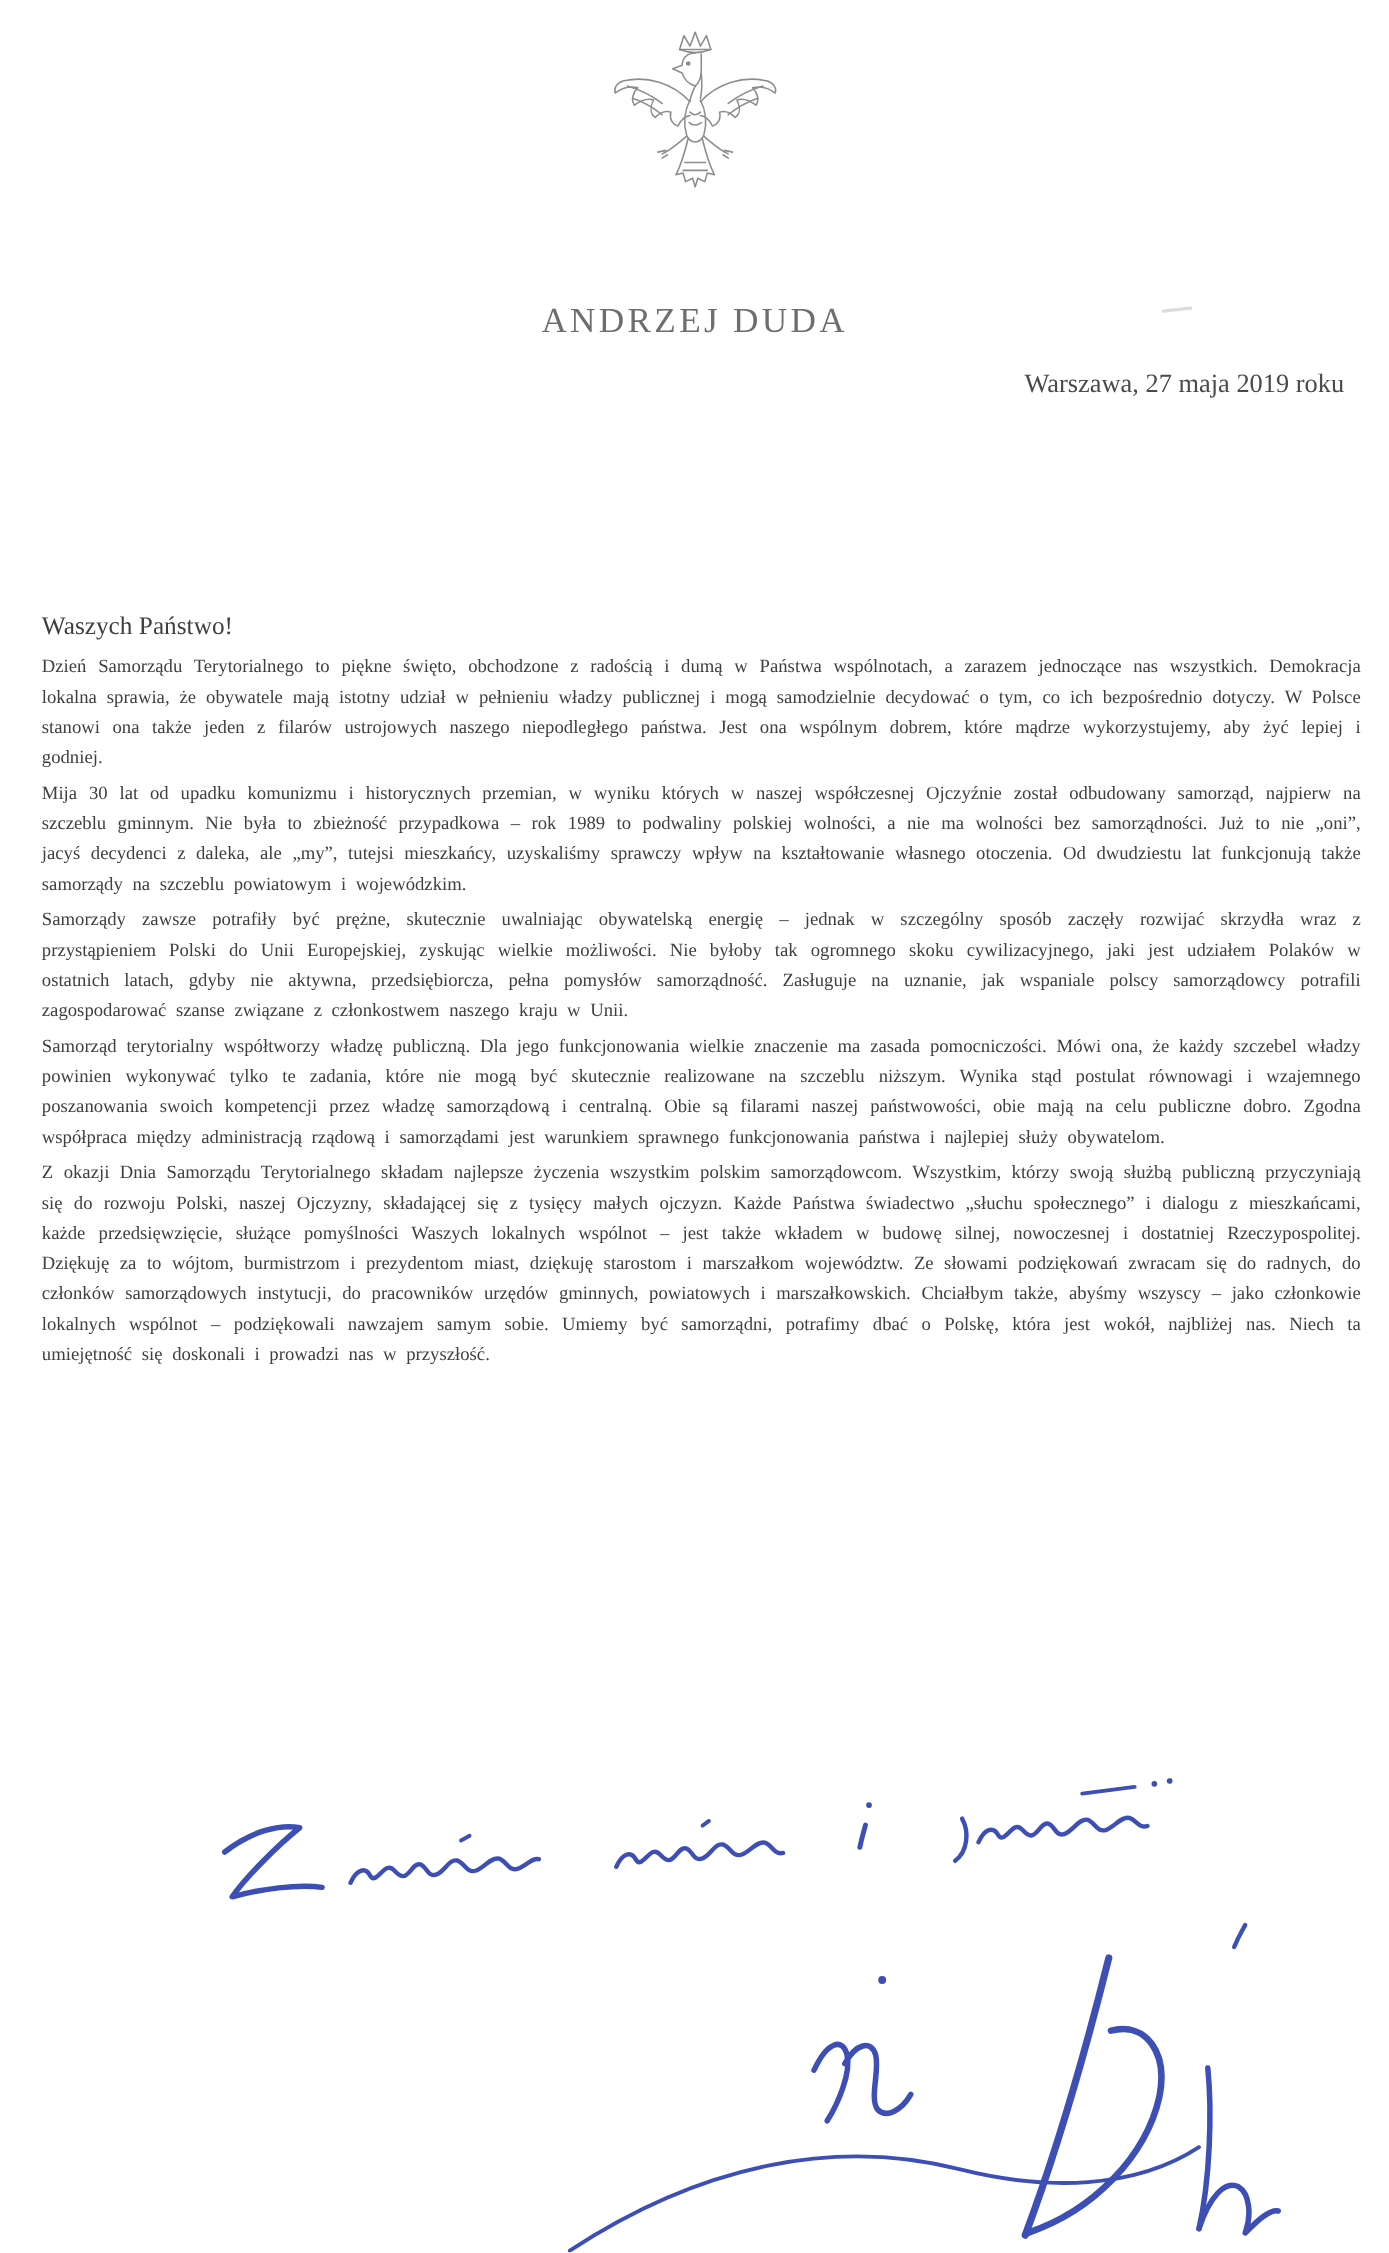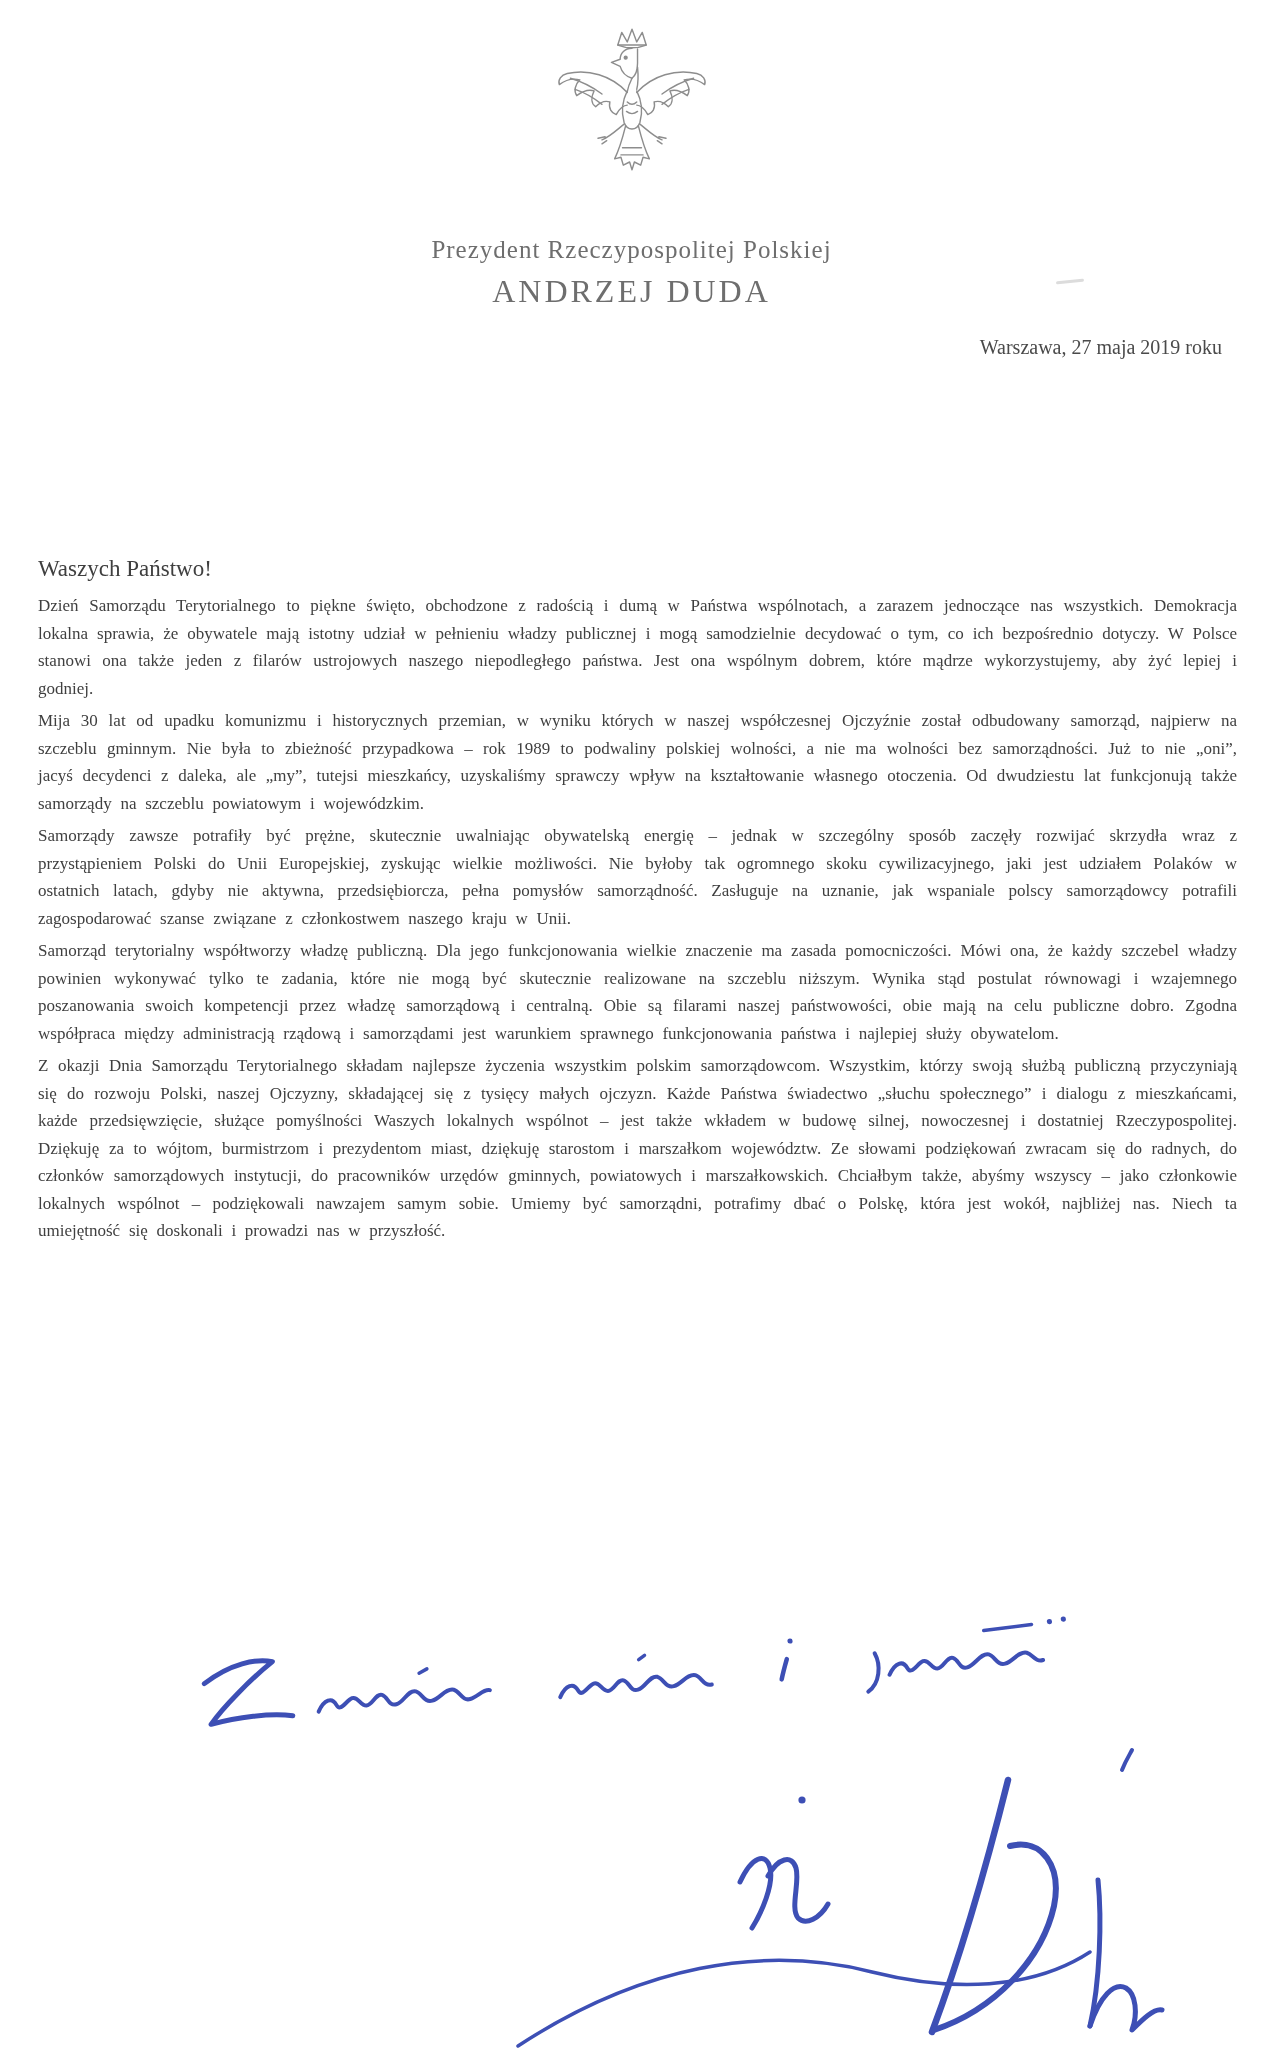--- a/index.html
+++ b/index.html
@@ -26,21 +26,21 @@
     text-align:center;font-size:25px;letter-spacing:1px;
     color:var(--header-gray);
   }
   .sender-name{
     position:absolute;top:273px;left:0;width:100%;
     text-align:center;font-size:32px;letter-spacing:3px;
     color:var(--header-gray);
   }
   .dateline{
     position:absolute;top:336px;right:41px;
-    font-size:20px;color:#4a4a4a;
+    font-size:24px;color:#4a4a4a;
   }
   .addressee{
     position:absolute;top:441px;left:685px;
     font-size:24px;line-height:31px;color:#4a4a4a;
   }
   .salutation{
     position:absolute;top:556px;left:38px;
     font-size:23px;
   }
   .letter-body{
@@ -86,21 +86,20 @@
     <path d="M94,86 C88,98 86,112 90,126 C94,137 106,137 110,126 C114,112 112,98 106,86"></path>
     <path d="M94,100 C98,104 102,104 106,100 M93,112 C98,116 102,116 107,112"></path>
 
     <path d="M90,128 C80,136 72,144 62,148 M66,144 L57,146 M68,149 L62,153"></path>
     <path d="M110,128 C120,136 128,144 138,148 M134,144 L143,146 M132,149 L138,153"></path>
 
     <path d="M92,130 C88,146 84,160 78,172 L86,170 L89,180 L97,176 L100,186 L103,176 L111,180 L114,170 L122,172 C116,160 112,146 108,130"></path>
     <path d="M88,158 L112,158 M86,167 L114,167"></path>
   </svg>
 
-  <div class="sender-title">Prezydent Rzeczypospolitej Polskiej</div>
   <div class="sender-name">ANDRZEJ DUDA</div>
 
   <div class="scan-artifact"></div>
 
   <div class="dateline">Warszawa, 27 maja 2019 roku</div>
 
 
   <div class="salutation">Waszych Państwo!</div>
 
   <div class="letter-body">

